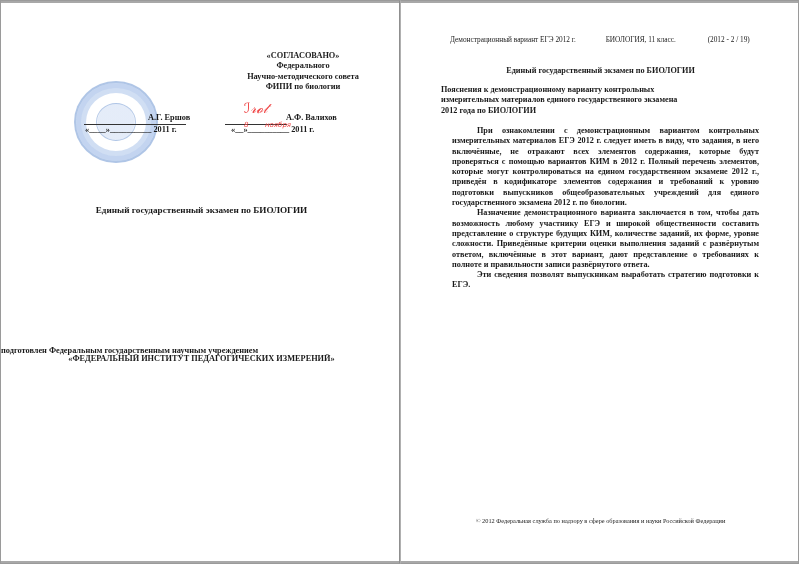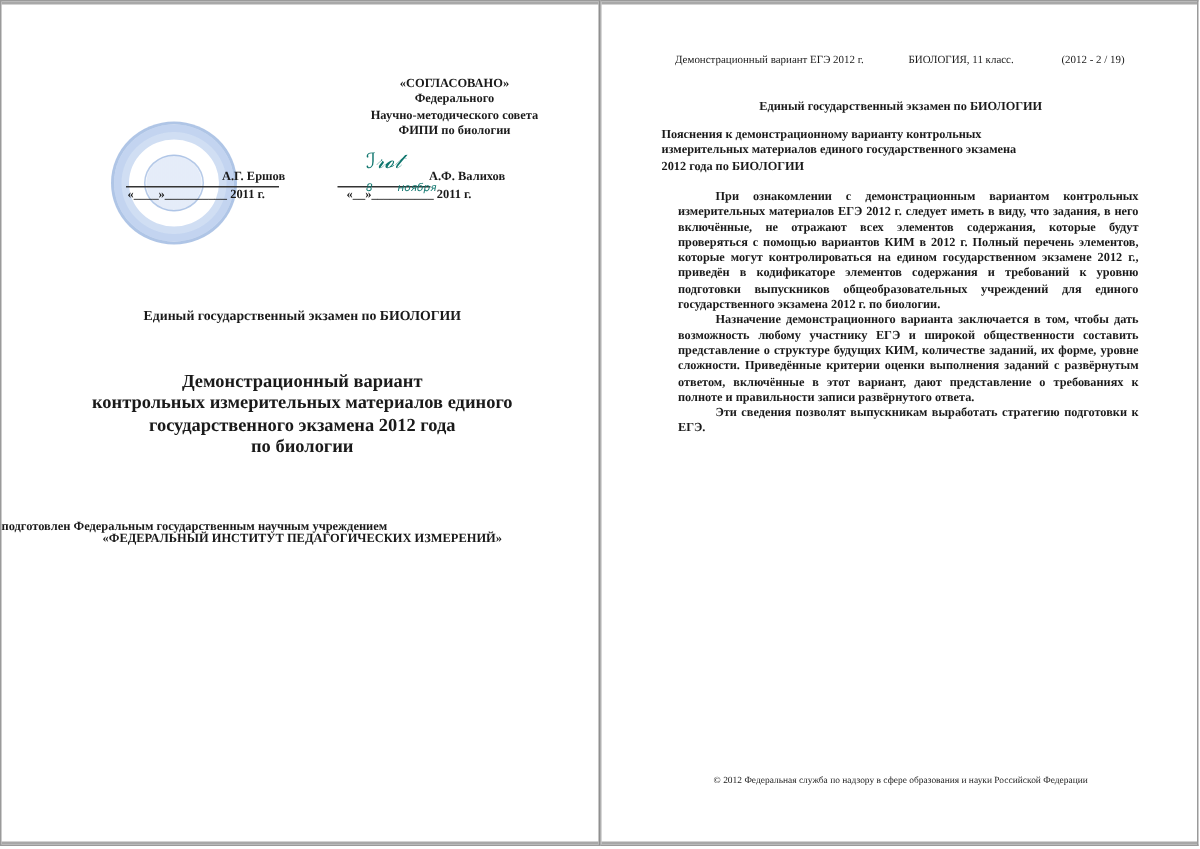--- a/index.html
+++ b/index.html
@@ -25,21 +25,21 @@
   .stamp {
     position:absolute; left:73px; top:80px; width:80px; height:78px; border-radius:50%;
     border:2px solid rgba(110,150,210,0.55);
     box-shadow: inset 0 0 0 5px rgba(140,170,225,0.18), inset 0 0 0 9px rgba(255,255,255,0.0), inset 0 0 0 10px rgba(120,160,220,0.35);
     background: radial-gradient(circle at 50% 50%, rgba(150,180,230,0.25) 0 18px, rgba(255,255,255,0) 19px);
   }
   .stamp-inner {
     position:absolute; left:20px; top:20px; width:38px; height:36px; border-radius:50%;
     border:1px solid rgba(110,150,210,0.5);
   }
-  .handwriting { position:absolute; color:#0f766e; font-family:"DejaVu Sans", sans-serif; font-style:italic; }
+  .handwriting { position:absolute; color:#ef4444; font-family:"DejaVu Sans", sans-serif; font-style:italic; }
 
   .l-exam { position:absolute; left:0; width:401px; top:204px; font-size:9.2px; font-weight:bold; text-align:center; }
   .l-title { position:absolute; left:0; width:401px; top:246px; font-size:12.3px; line-height:14.3px; font-weight:bold; text-align:center; }
   .l-prep { position:absolute; left:0; width:401px; top:345px; font-size:8.3px; font-weight:bold; text-align:left; }
   .l-inst { position:absolute; left:0; width:401px; top:353px; font-size:8.3px; font-weight:bold; text-align:center; }
 
   
   .r-header { position:absolute; top:34px; left:49px; font-size:7.3px; white-space:nowrap; }
   .r-header span { display:inline-block; }
   .r-exam { position:absolute; left:0; width:399px; top:65px; font-size:8.2px; font-weight:bold; text-align:center; }
@@ -71,26 +71,20 @@
   </div>
   <div class="sig-line" style="left:224px; top:113px; width:62px; border-bottom:1px solid #333; height:10px;"></div>
   <div class="handwriting" style="left:243px; top:99px; font-size:14px;">ℐ𝓇𝓸𝓉</div>
   <div class="sig-line" style="left:285px; top:112px;">А.Ф. Валихов</div>
   <div class="sig-line" style="left:230px; top:124px;">«__»__________ 2011 г.</div>
   <div class="handwriting" style="left:243px; top:120px; font-size:7px;">8</div>
   <div class="handwriting" style="left:264px; top:120px; font-size:7px;">ноября</div>
 
   <div class="l-exam">Единый государственный экзамен по БИОЛОГИИ</div>
 
-  <div class="l-title">
-    <div>Демонстрационный вариант</div>
-    <div>контрольных измерительных материалов единого</div>
-    <div>государственного экзамена 2012 года</div>
-    <div>по биологии</div>
-  </div>
 
   <div class="l-prep">подготовлен Федеральным государственным научным учреждением</div>
   <div class="l-inst">«ФЕДЕРАЛЬНЫЙ ИНСТИТУТ ПЕДАГОГИЧЕСКИХ ИЗМЕРЕНИЙ»</div>
 </div>
 
 <div class="page" id="right-page">
   <div class="top-rule"></div>
   <div class="bottom-rule"></div>
 
   <div class="r-header">

